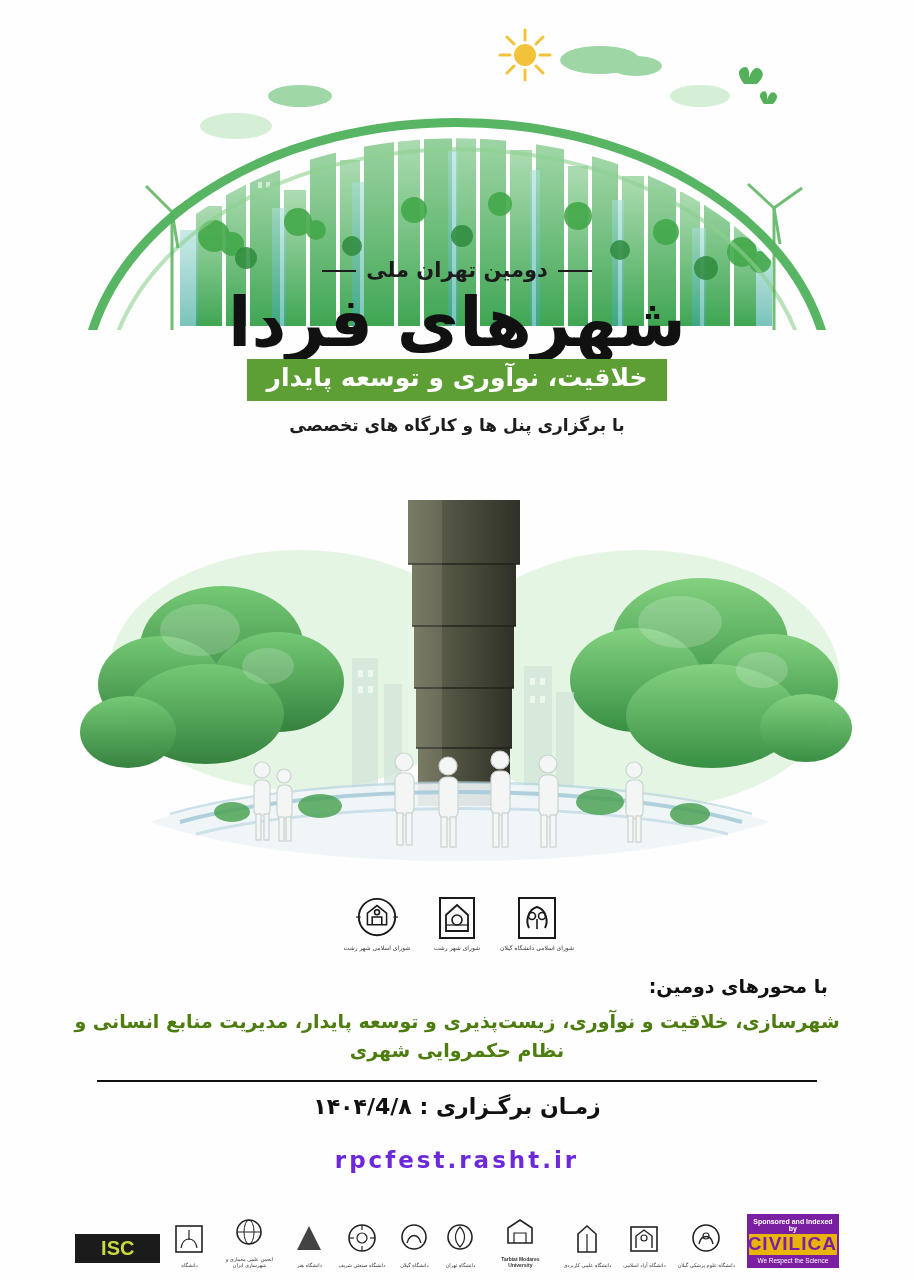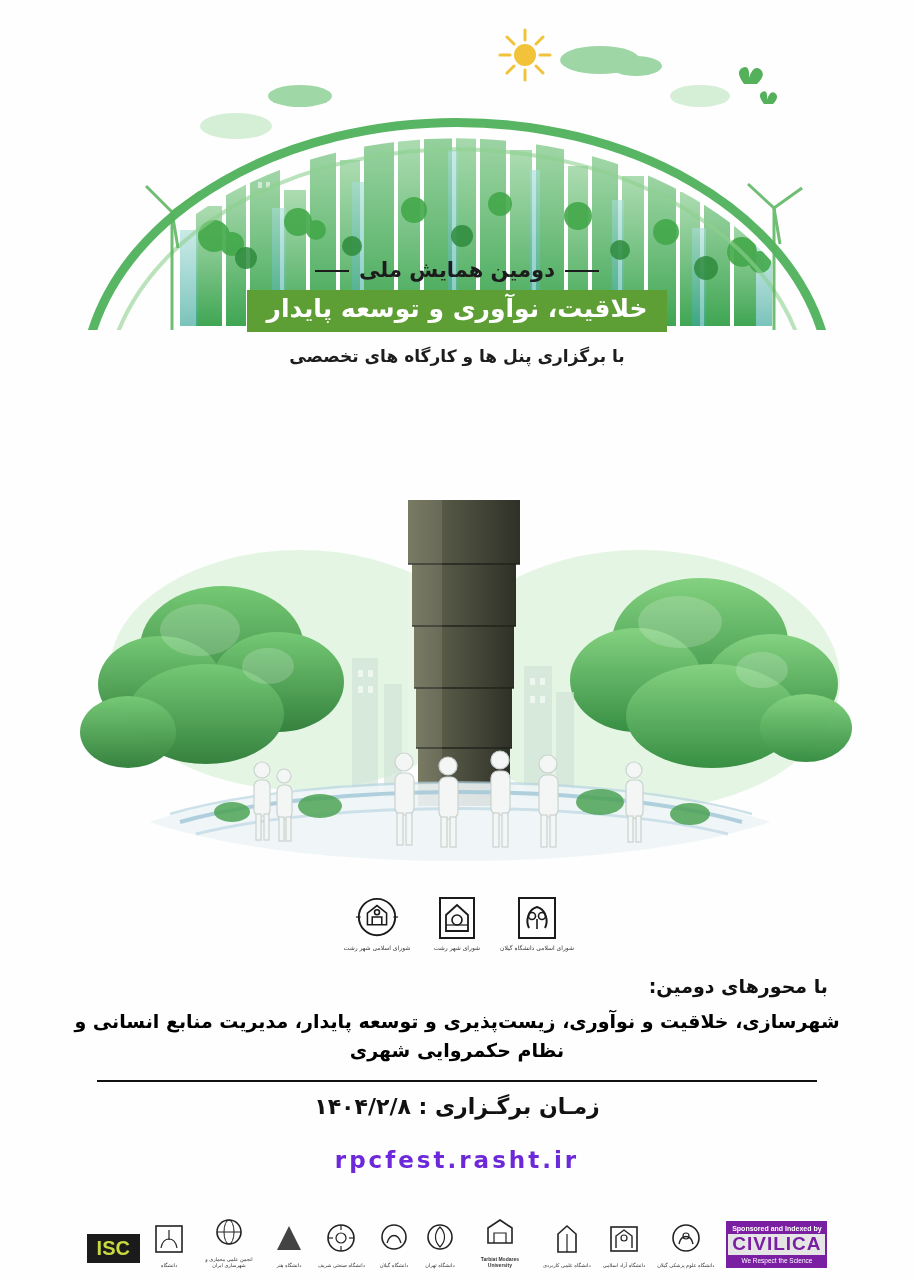--- a/index.html
+++ b/index.html
@@ -71,21 +71,21 @@
     letter-spacing: -1px;
   }
 
   .subtitle-bar {
     display: inline-block;
     background: #5d9e35;
     color: #ffffff;
     font-size: 25px;
     font-weight: 700;
     padding: 5px 20px 8px 20px;
-    margin-top: 8px;
+    margin-top: 0;
     line-height: 1.15;
   }
 
   .sub-note {
     font-size: 17px;
     color: #1d1d1d;
     font-weight: 600;
     margin-top: 14px;
   }
 
@@ -134,21 +134,21 @@
   .axes-title {
     font-size: 19px;
     font-weight: 700;
     color: #111;
     text-align: right;
     padding-right: 28px;
   }
   .axes-text {
     font-size: 19px;
     font-weight: 700;
-    color: #000000;
+    color: #4d7c0f;
     margin-top: 10px;
     line-height: 1.5;
   }
   .rule {
     width: 720px;
     height: 1.5px;
     background: #111;
     margin: 16px auto 12px auto;
   }
   .info-line {
@@ -188,23 +188,23 @@
   .sp .lbl {
     font-size: 5px;
     color: #333;
     text-align: center;
     margin-top: 2px;
     line-height: 1.25;
     max-width: 62px;
   }
   .civilica {
     border: 2px solid #7b1fa2;
-    width: 101px;
+    width: 92px;
     text-align: center;
-    background: #e5e5e5;
+    background: #eab308;
   }
   .civilica .top {
     background: #7b1fa2; color: #fff;
     font-size: 7px; font-weight: 700;
     padding: 2px 0;
     font-family: "Liberation Sans", sans-serif;
   }
   .civilica .mid {
     color: #7b1fa2; font-weight: 900;
     font-size: 19px; letter-spacing: 1px;
@@ -214,21 +214,21 @@
   .civilica .bot {
     background: #7b1fa2; color: #fff;
     font-size: 6.5px; padding: 2px 0;
     font-family: "Liberation Sans", sans-serif;
   }
   .isc {
     background: #1b1b1b;
     color: #c9d93f;
     font-weight: 900;
     font-size: 20px;
-    padding: 3px 10px;
+    padding: 3px 26px;
     font-family: "Liberation Sans", sans-serif;
     letter-spacing: 0px;
   }
   .tmu-lbl {
     font-size: 7px;
     font-weight: 700;
     color: #1a1a1a;
     font-family: "Liberation Sans", sans-serif;
   }
 </style>
@@ -376,21 +376,22 @@
         <line x1="42" y1="27" x2="52" y2="27"></line>
         <line x1="9" y1="9" x2="16" y2="16"></line>
         <line x1="38" y1="38" x2="45" y2="45"></line>
         <line x1="45" y1="9" x2="38" y2="16"></line>
         <line x1="16" y1="38" x2="9" y2="45"></line>
       </g>
     </svg>
   </div>
 
   <div class="title-block">
-    <div class="kicker">دومین همایش ملی</div>
+    <div class="kicker">دومین تهران ملی</div>
+    <div class="main-title">شهرهای فردا</div>
     <div>
       <span class="subtitle-bar">خلاقیت، نوآوری و توسعه پایدار</span>
     </div>
     <div class="sub-note">با برگزاری پنل ها و کارگاه های تخصصی</div>
   </div>
 
   <div class="illus">
     <svg width="914" height="420" viewBox="0 0 914 420" xmlns="http://www.w3.org/2000/svg">
       <defs>
         <linearGradient id="towerG" x1="0" y1="0" x2="1" y2="0">
@@ -577,21 +578,21 @@
       </div>
       <div class="cap">شورای اسلامی شهر رشت</div>
     </div>
 
   </div>
 
   <div class="details">
     <div class="axes-title">با محورهای دومین:</div>
     <div class="axes-text">شهرسازی، خلاقیت و نوآوری، زیست‌پذیری و توسعه پایدار، مدیریت منابع انسانی و نظام حکمروایی شهری</div>
     <div class="rule"></div>
-    <div class="info-line">زمـان برگـزاری : ۱۴۰۴/۲/۸</div>
+    <div class="info-line">زمـان برگـزاری : ۱۴۰۴/4/۸</div>
     <div class="web">rpcfest.rasht.ir</div>
   </div>
 
   <div class="sponsors">
 
     <div class="sp">
       <div class="civilica">
         <div class="top">Sponsored and Indexed by</div>
         <div class="mid">CIVILICA</div>
         <div class="bot">We Respect the Science</div>

